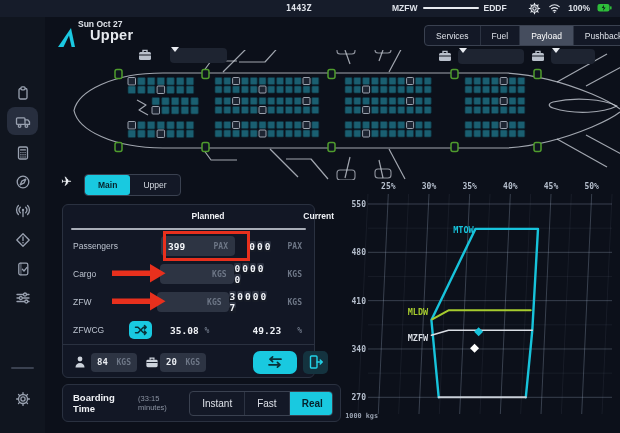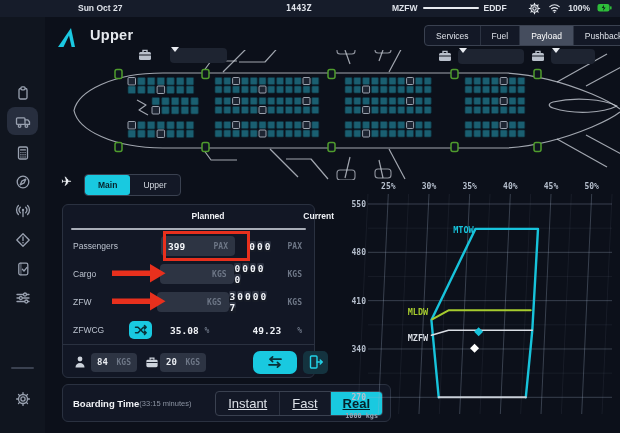--- a/index.html
+++ b/index.html
@@ -2,21 +2,21 @@
 <html><head>
 <meta charset="utf-8">
 <style>
   html,body{margin:0;padding:0;background:#05070d;}
   .screen{position:relative;width:620px;height:433px;background:#0c101a;overflow:hidden;
           font-family:"Liberation Sans",sans-serif;color:#e6e9ee;}
   .mono{font-family:"DejaVu Sans Mono",monospace;}
 
   
   .topbar{position:absolute;top:0;left:0;right:0;height:17px;background:#161c2a;font-size:8.5px;color:#dfe3ea;}
-  .tb-date{position:absolute;left:33px;top:3px;font-weight:bold;padding-left:45px;}
+  .tb-date{position:absolute;left:33px;top:19px;font-weight:bold;padding-left:45px;}
   .tb-time{position:absolute;left:286px;top:3px;font-weight:bold;}
   .tb-route{position:absolute;left:392px;top:3px;font-weight:bold;display:flex;align-items:center;}
   .route-line{display:inline-block;width:56px;height:2px;background:#e8ebf0;border-radius:1px;margin:0 5px;}
   .tb-icons{position:absolute;right:8px;top:1.5px;display:flex;align-items:center;gap:7px;}
   .tb-batt{color:#dfe3ea;font-weight:bold;}
 
   
   .sidebar{position:absolute;top:17px;left:0;bottom:0;width:45px;background:#10151f;}
   .sb-item{position:absolute;left:7px;width:31px;height:28px;display:flex;align-items:center;justify-content:center;cursor:pointer;}
   .sb-item.sel{background:#272e3e;border-radius:8px;}
@@ -64,26 +64,26 @@
   .toggle-btn{width:23px;height:18px;background:#19c9e0;border-radius:5px;display:flex;align-items:center;justify-content:center;margin-left:22px;cursor:pointer;}
   .plainval{margin-left:18px;display:flex;align-items:center;gap:6px;font-family:"DejaVu Sans Mono",monospace;font-size:9.5px;font-weight:bold;color:#f2f4f8;}
   .wrow{position:absolute;left:0;right:0;top:139px;height:34px;border-top:1px solid #2a3140;display:flex;align-items:center;}
   .wbox{width:46px;height:19px;background:#2d3443;border-radius:4px;display:flex;align-items:center;justify-content:space-between;
         padding:0 6px;box-sizing:border-box;font-family:"DejaVu Sans Mono",monospace;cursor:text;}
   .wbox .v{font-size:9px;font-weight:bold;color:#e9ecf1;}
   .transfer-btn{position:absolute;left:190px;width:44px;height:23px;background:#19c9e0;border-radius:7px;display:flex;align-items:center;justify-content:center;cursor:pointer;}
   .door-btn{position:absolute;left:240px;width:25px;height:23px;background:#14333f;border-radius:5px;display:flex;align-items:center;justify-content:center;cursor:pointer;}
 
   
-  .bpanel{position:absolute;left:62px;top:384px;width:329px;height:38px;background:#121725;border:1px solid #2a3140;border-radius:6px;
+  .bpanel{position:absolute;left:62px;top:384px;width:279px;height:38px;background:#121725;border:1px solid #2a3140;border-radius:6px;
           box-sizing:border-box;display:flex;align-items:center;}
   .blabel{font-size:9.5px;font-weight:bold;margin-left:10px;color:#f0f2f6;}
   .bdur{font-size:7.5px;color:#8b93a2;margin-left:0;}
   .bopts{margin-left:auto;margin-right:7px;height:23px;display:flex;border:1px solid #3a4150;border-radius:4px;overflow:hidden;background:#131826;}
-  .bopt{padding:0 12px;display:flex;align-items:center;font-size:13px;color:#dde1e8;border-left:1px solid #2c3342;cursor:pointer;text-decoration:underline;}
+  .bopt{padding:0 12px;display:flex;align-items:center;font-size:10px;color:#dde1e8;border-left:1px solid #2c3342;cursor:pointer;}
   .bopt:first-child{border-left:none;}
   .bopt.sel{background:#19c9e0;color:#05222b;font-weight:bold;}
 
   
   #cg-chart{position:absolute;left:345px;top:178px;}
   .ct{font:bold 8px "DejaVu Sans Mono",monospace;fill:#b6bfcd;}
   .ctsm{font:bold 6.8px "DejaVu Sans Mono",monospace;fill:#9aa3b2;}
   .clab{font:bold 8.5px "DejaVu Sans Mono",monospace;}
 
   

